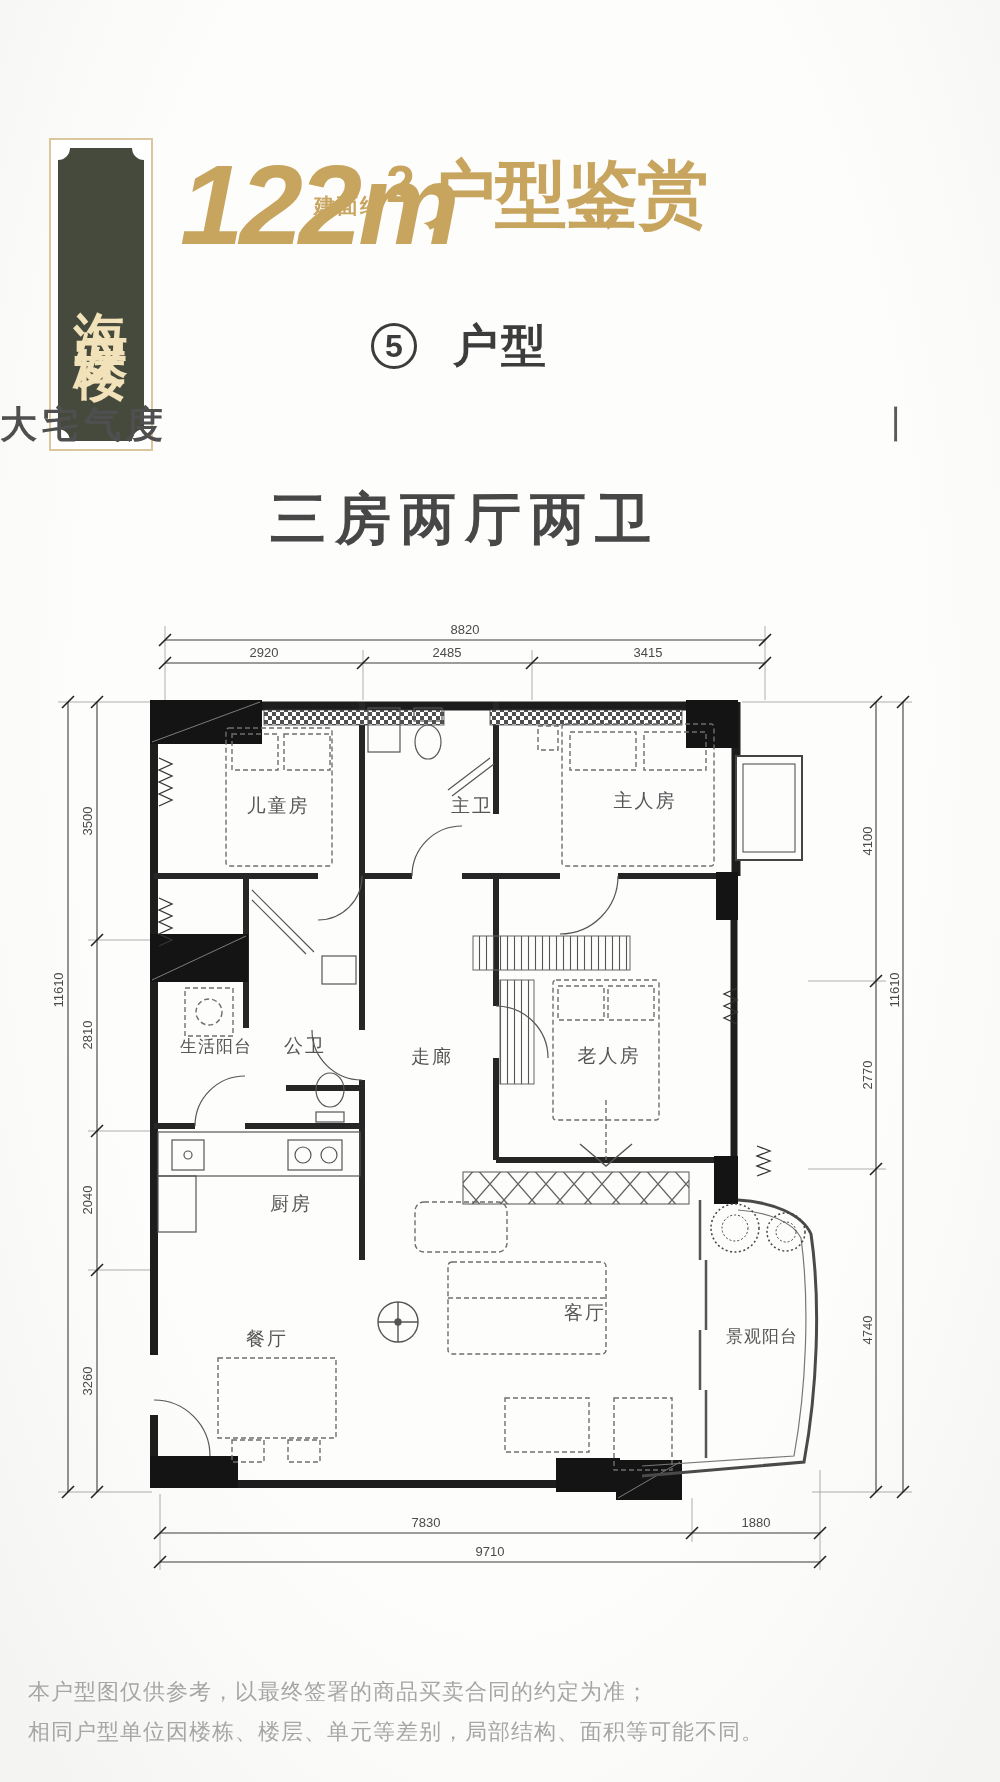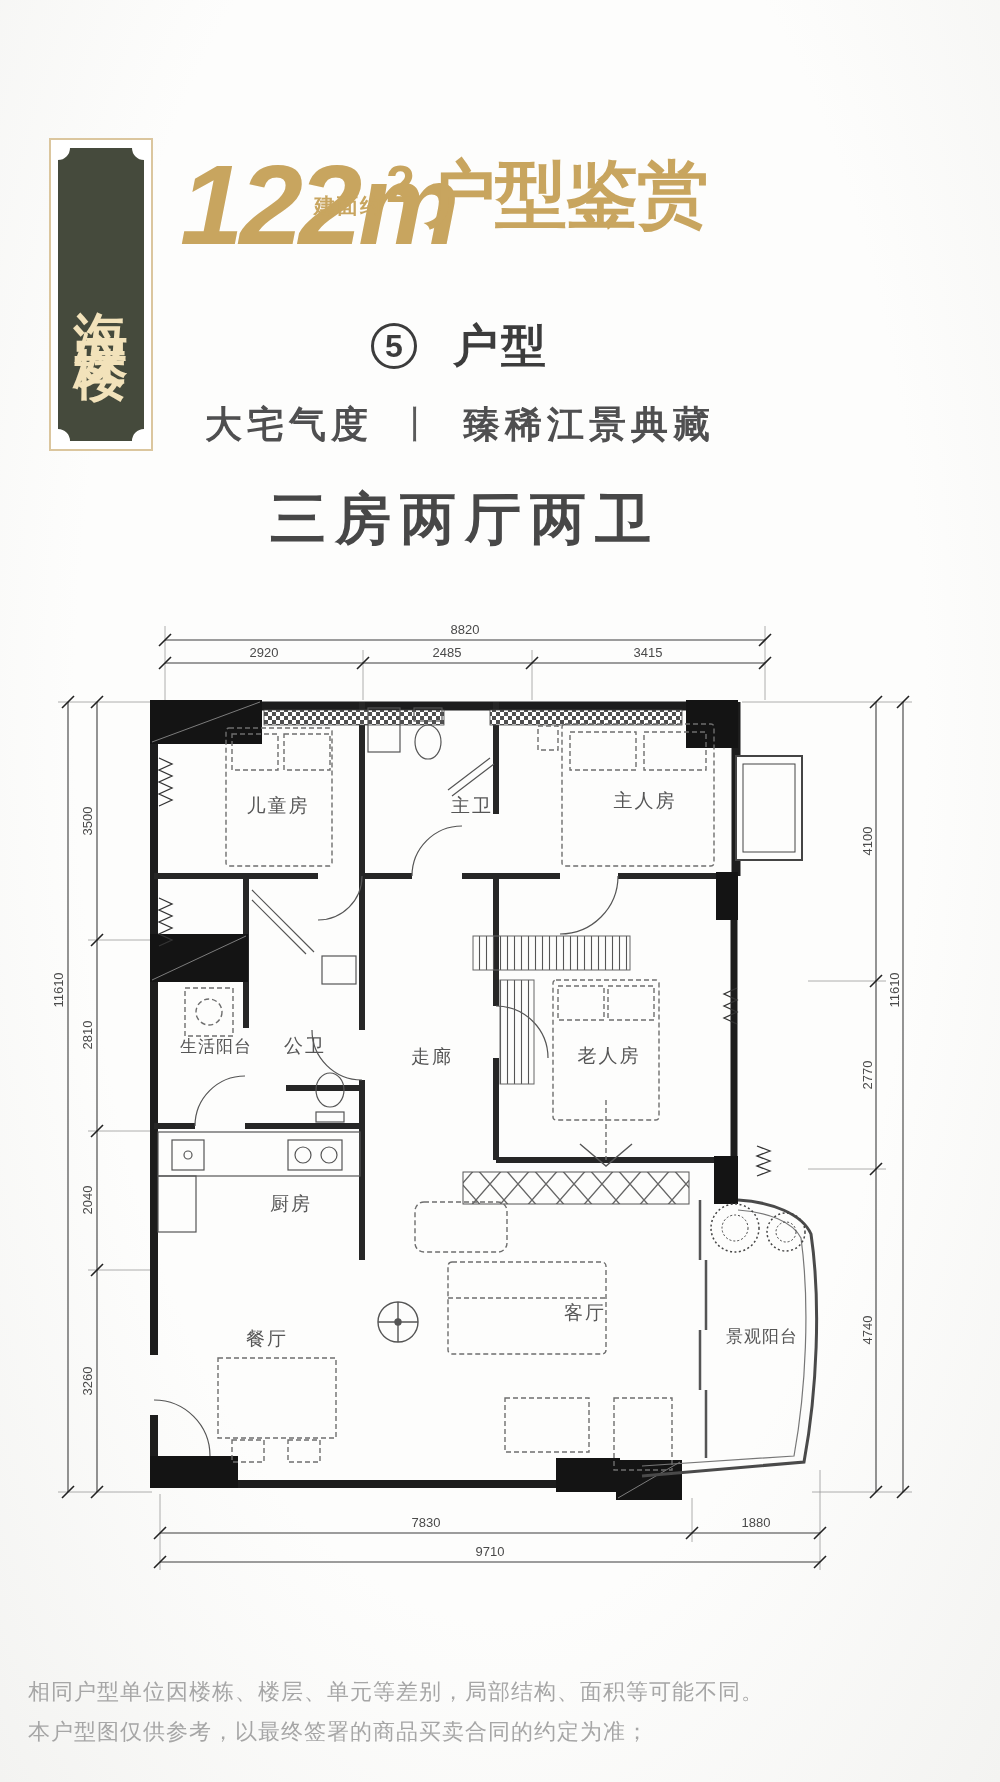--- a/index.html
+++ b/index.html
@@ -21,21 +21,21 @@
   .area-prefix{position:absolute;left:314px;top:192px;font-size:21px;font-weight:700;letter-spacing:2px;}
   .area-sup{position:absolute;left:386px;top:158px;font-size:52px;font-weight:800;line-height:1;}
   .title-suffix{position:absolute;left:424px;top:158px;font-size:72px;font-weight:800;
             letter-spacing:-1px;line-height:1;}
   .unit-row{position:absolute;left:0;top:316px;width:920px;display:flex;
             align-items:center;justify-content:center;gap:12px;color:#3c3c3c;}
   .unit-circle{width:46px;height:46px;border:3px solid #3c3c3c;border-radius:50%;
             display:flex;align-items:center;justify-content:center;
             font-size:32px;font-weight:700;box-sizing:border-box;}
   .unit-label{font-size:45px;font-weight:600;letter-spacing:3px;margin-left:24px;}
-  .tagline{position:absolute;left:0;top:400px;width:920px;display:flex;justify-content:center;
+  .tagline{position:absolute;left:0;top:400px;width:920px;display:flex;justify-content:space-between;
            align-items:center;gap:24px;color:#4f4f50;font-size:37px;font-weight:600;letter-spacing:5px;}
   .tagline .divider{font-weight:400;color:#5a5a5a;}
   .layout-title{position:absolute;left:0;top:482px;width:930px;text-align:center;
            font-size:56px;font-weight:700;color:#474747;letter-spacing:9px;}
   
   .plan{position:absolute;left:0;top:560px;}
   .plan text{font-family:"Liberation Sans","DejaVu Sans",sans-serif;}
   .dim-text{font-size:13px;fill:#4a4a4a;text-anchor:middle;}
   .room-label{font-size:19px;fill:#565656;text-anchor:middle;letter-spacing:2px;}
   .room-label.small{font-size:17px;letter-spacing:1px;}
@@ -60,21 +60,20 @@
   <div class="title-suffix gold">户型鉴赏</div>
 
   <div class="unit-row">
     <span class="unit-circle">5</span>
     <span class="unit-label">户型</span>
   </div>
 
   <div class="tagline">
     <span>大宅气度</span>
     <span class="divider">丨</span>
-    <span>臻稀江景典藏</span>
   </div>
 
   <div class="layout-title">三房两厅两卫</div>
 
   <svg class="plan" width="1000" height="1040" viewBox="0 0 1000 1040">
     <defs>
       <pattern id="chk" width="8" height="8" patternUnits="userSpaceOnUse">
         <rect width="8" height="8" fill="#ffffff"></rect>
         <rect width="4" height="4" fill="#4f4f4f"></rect>
         <rect x="4" y="4" width="4" height="4" fill="#4f4f4f"></rect>
@@ -317,17 +316,17 @@
       <text class="room-label" x="432" y="503">走廊</text>
       <text class="room-label" x="609" y="502">老人房</text>
       <text class="room-label" x="291" y="650">厨房</text>
       <text class="room-label" x="267" y="785">餐厅</text>
       <text class="room-label" x="585" y="759">客厅</text>
       <text class="room-label small" x="762" y="782">景观阳台</text>
     </g>
   </svg>
 
   <div class="disclaimer">
+    <div>本户型图仅供参考，以最终签署的商品买卖合同的约定为准；</div>
     <div>相同户型单位因楼栋、楼层、单元等差别，局部结构、面积等可能不同。</div>
-    <div>本户型图仅供参考，以最终签署的商品买卖合同的约定为准；</div>
   </div>
 
 </div>
 
 </body></html>

